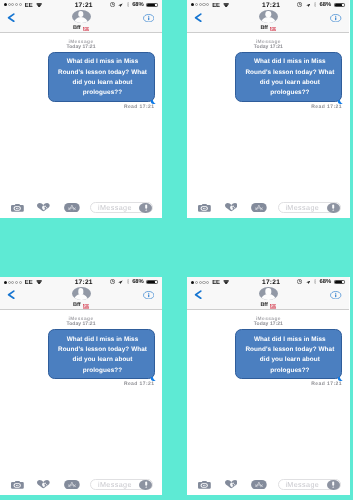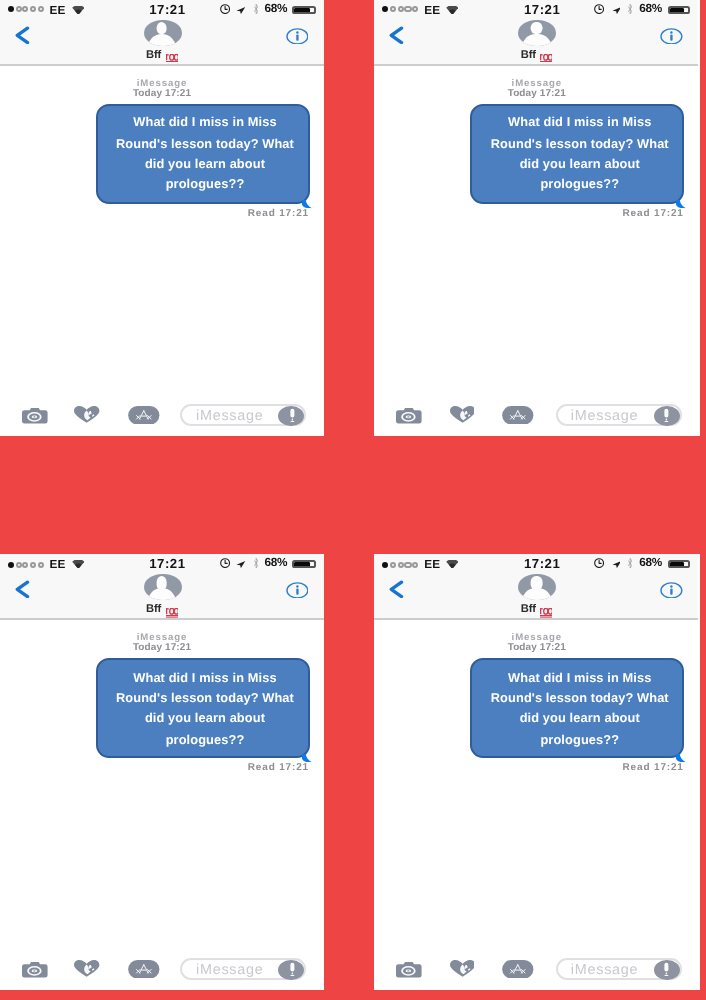--- a/index.html
+++ b/index.html
@@ -1,19 +1,19 @@
 <!DOCTYPE html>
 <html><head>
 <meta charset="utf-8">
 <style>
   html,body{margin:0;padding:0;background:#ffffff;}
   body{width:353px;height:500px;font-family:"Liberation Sans",sans-serif;overflow:hidden;
        -webkit-font-smoothing:antialiased;text-rendering:geometricPrecision;}
   svg{display:block;}
-  .grid{position:relative;width:353px;height:500px;background:#ef4444;}
+  .grid{position:relative;width:353px;height:500px;background:#5eead4;}
   .tile{position:absolute;width:162.2px;height:217.5px;background:#ffffff;overflow:hidden;}
   .t-1{left:0px;top:0px}
   .t-2{left:187.4px;top:0px}
   .t-3{left:0px;top:277.2px}
   .t-4{left:187.4px;top:277.2px}
 
   
   .statusbar{position:absolute;left:0;top:0;width:162px;height:10px;background:#f8f8f8;}
   .sb-left{position:absolute;left:4px;top:0;height:9.4px;display:flex;align-items:center;}
   .sb-dots{display:flex;align-items:center;gap:0.6px;margin-top:0.5px;}

